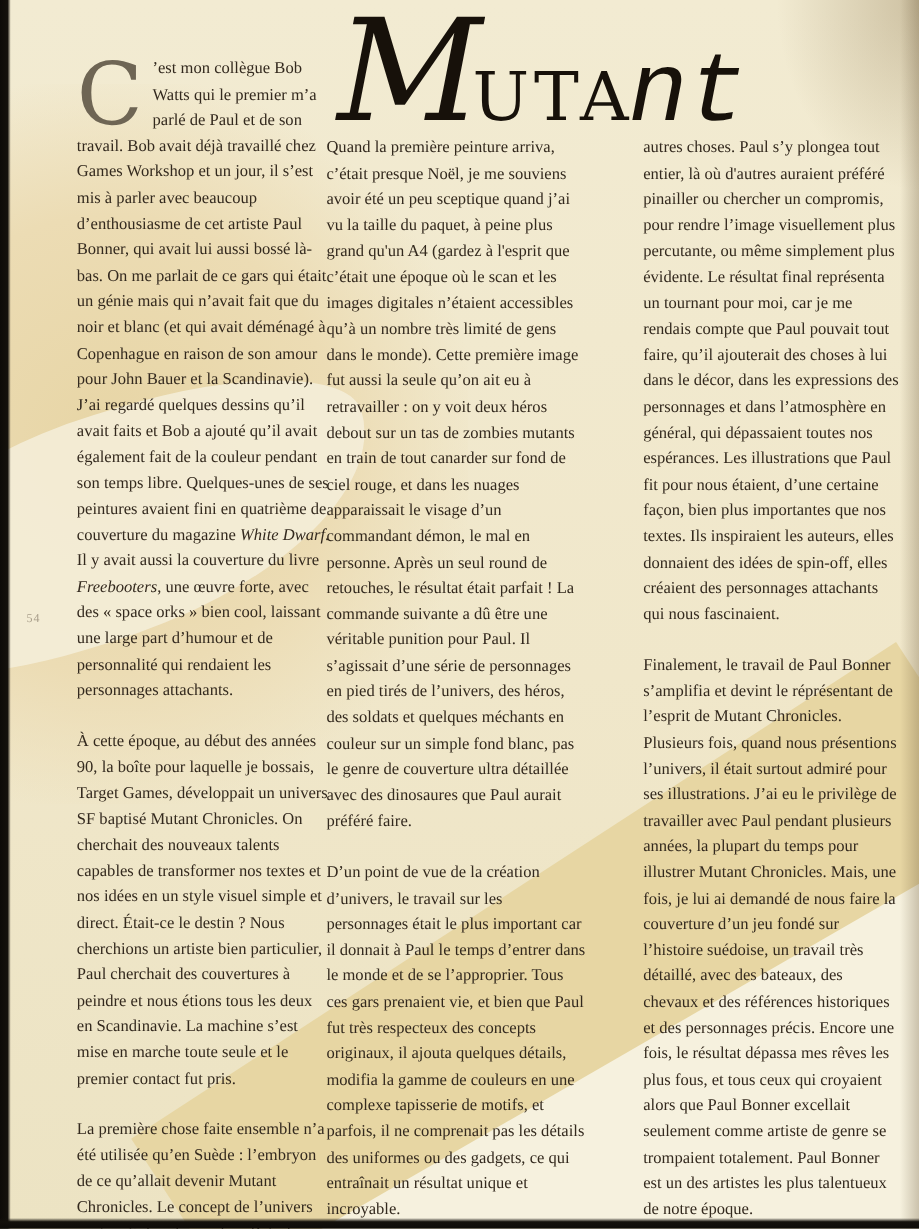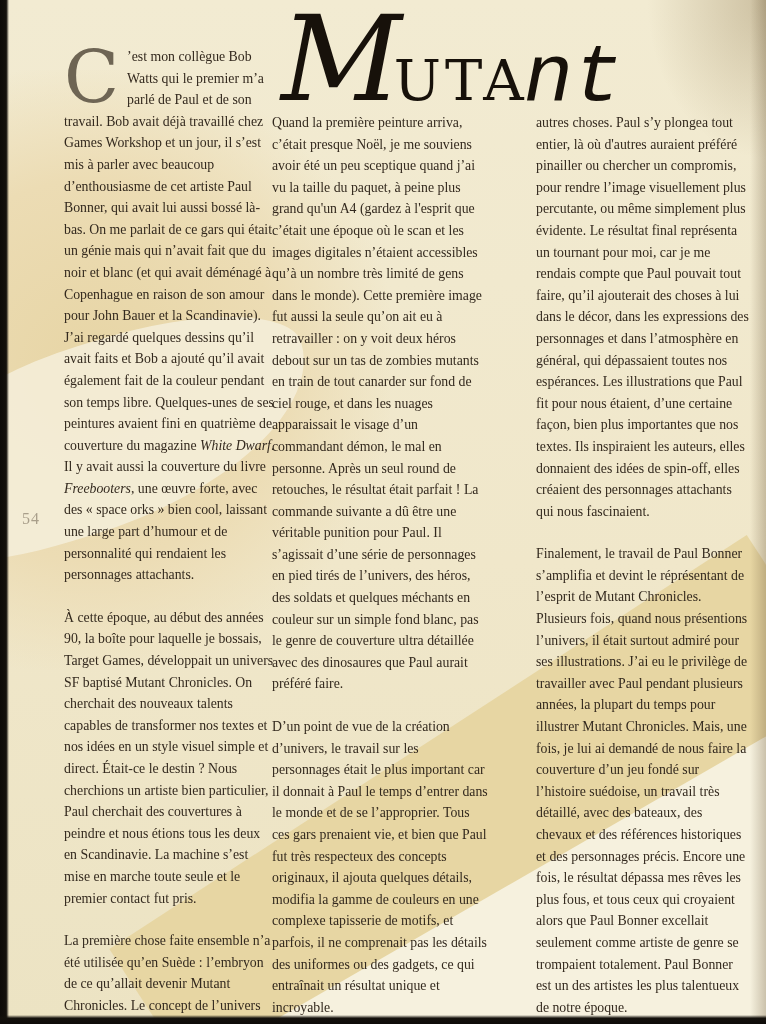--- a/index.html
+++ b/index.html
@@ -35,21 +35,21 @@
   
   .col{position:absolute;z-index:2;font-size:13.8px;line-height:21.6px;text-align:left;}
   .col1{left:64px;top:46px;width:212px;}
   .col2{left:272px;top:112px;width:216px;}
   .col3{left:536px;top:112px;width:214px;}
   .para{margin:0 0 21px 0;}
   .para:last-child{margin-bottom:0;}
   .dropcap{float:left;font-family:"DejaVu Serif",serif;font-size:72px;line-height:56px;
            padding:4px 8px 0 0;color:#6e6554;}
   em{}
-  .pagenum{position:absolute;left:22px;top:510px;font-size:16px;color:#a99f8b;z-index:2;letter-spacing:1px;text-align:right;}
+  .pagenum{position:absolute;left:22px;top:510px;font-size:10px;color:#a99f8b;z-index:2;letter-spacing:1px;text-align:right;}
 </style>
 </head>
 <body>
 
 <div class="scan">
 
   <div class="blob-tan-left"></div>
   <div class="leaf-cream"></div>
   <div class="band-tan"></div>
   <div class="corner-cream"></div>

